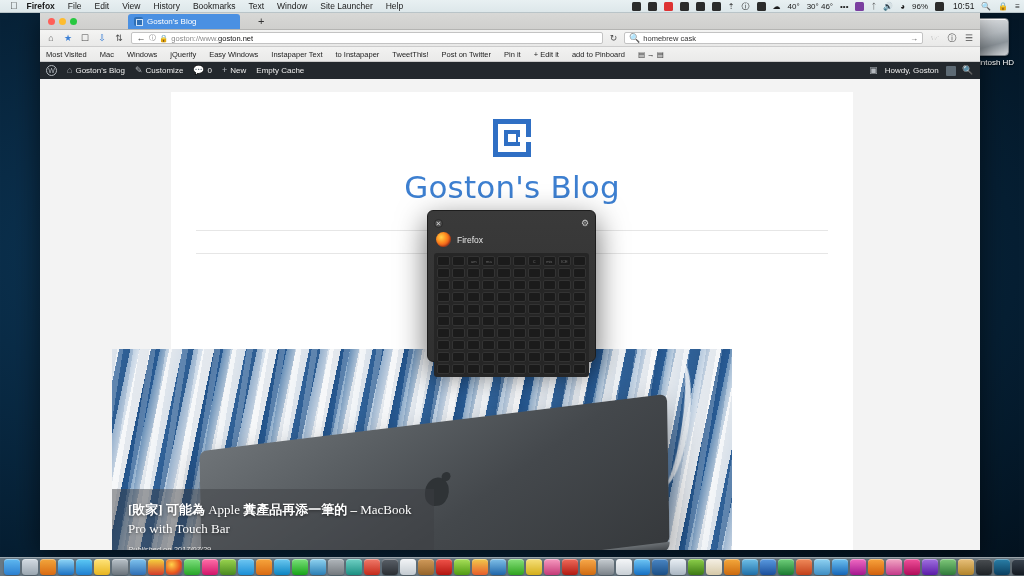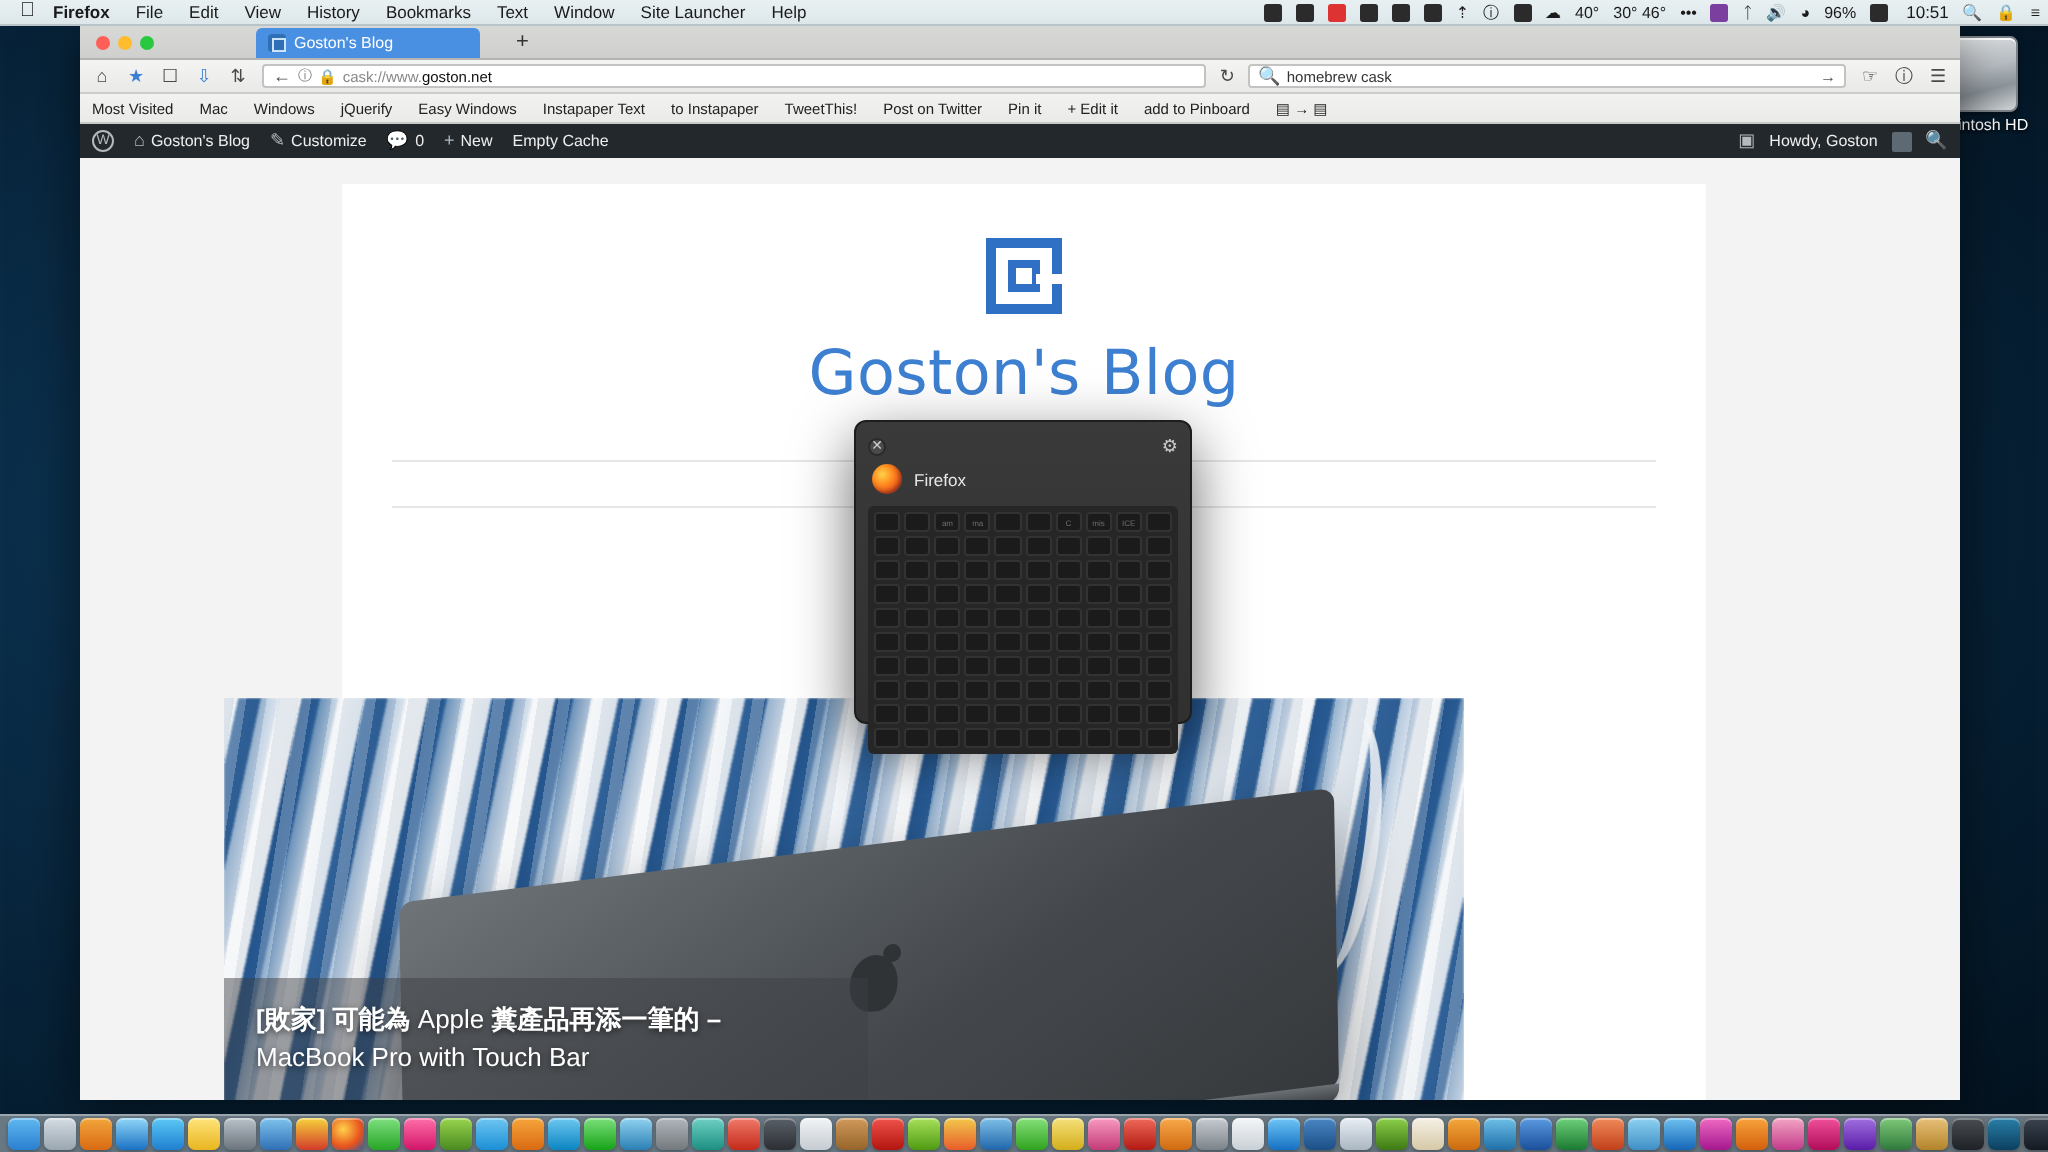--- a/index.html
+++ b/index.html
@@ -204,21 +204,21 @@
     transform:rotate(8deg);
     filter: blur(.3px);
   }
   #herocaption {
     position:absolute; left:0; top:140px; width:52%; height:86px;
     background:rgba(60,62,66,.48);
     padding:12px 16px; color:#fff;
   }
   #herocaption .ht {
     font-size:13px; line-height:1.45; font-weight:600;
-    font-family:Liberation Sans, sans-serif;
+    font-family:Liberation Serif, serif;
     text-shadow:0 1px 3px rgba(0,0,0,.55);
   }
   #herocaption .ht .light { font-weight:400; }
   #herocaption .hd2 {
     font-size:7.5px; font-style:italic; margin-top:6px; color:#e3e3e3;
     text-shadow:0 1px 2px rgba(0,0,0,.55);
   }
 
   
   #ffpanel {
@@ -331,21 +331,21 @@
     <span class="navicon">⌂</span>
     <span class="navicon blue">★</span>
     <span class="navicon">☐</span>
     <span class="navicon blue">⇩</span>
     <span class="navicon">⇅</span>
     <div id="urlbox">
       <span class="navicon">←</span>
       <span class="shield">ⓘ</span>
       <span class="lock">🔒</span>
       <span class="urltext">
-        <span class="scheme">cask://www.</span><span class="host">goston.net</span>
+        <span class="scheme">goston://www.</span><span class="host">goston.net</span>
       </span>
     </div>
     <span id="reload">↻</span>
     <div id="searchbox">
       <span class="navicon">🔍</span>
       <span>homebrew cask</span>
       <span class="go">→</span>
     </div>
     <span class="navicon">☞</span>
     <span class="navicon">ⓘ</span>
@@ -411,20 +411,21 @@
         <div class="macbook">
           <div class="apple-logo"></div>
           <div class="edge"></div>
         </div>
       </div>
       <div id="herocaption">
         <div class="ht">
           <span>[敗家]</span><span> 可能為 </span><span class="light">Apple</span><span> 糞產品再添一筆的 –</span>
           <span class="light">MacBook Pro with Touch Bar</span>
         </div>
+        <div class="hd2">Published on 2017/07/29</div>
       </div>
     </div>
 
   </div>
 </div>
 
 <div id="ffpanel">
   <div class="phead">
     <span class="pclose">✕</span>
     <span class="pgear">⚙</span>

